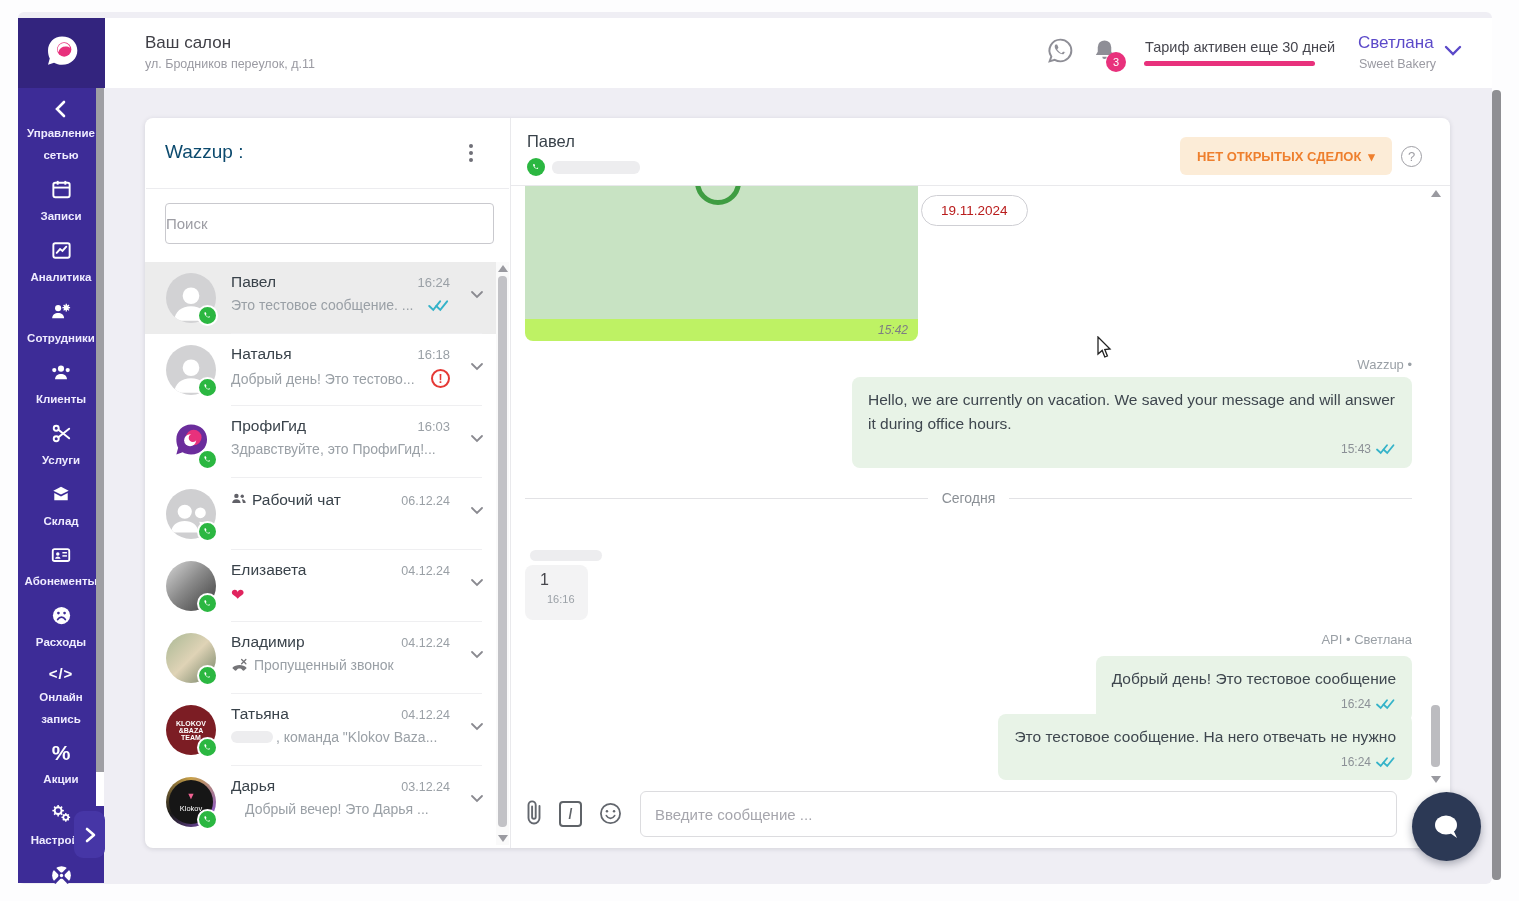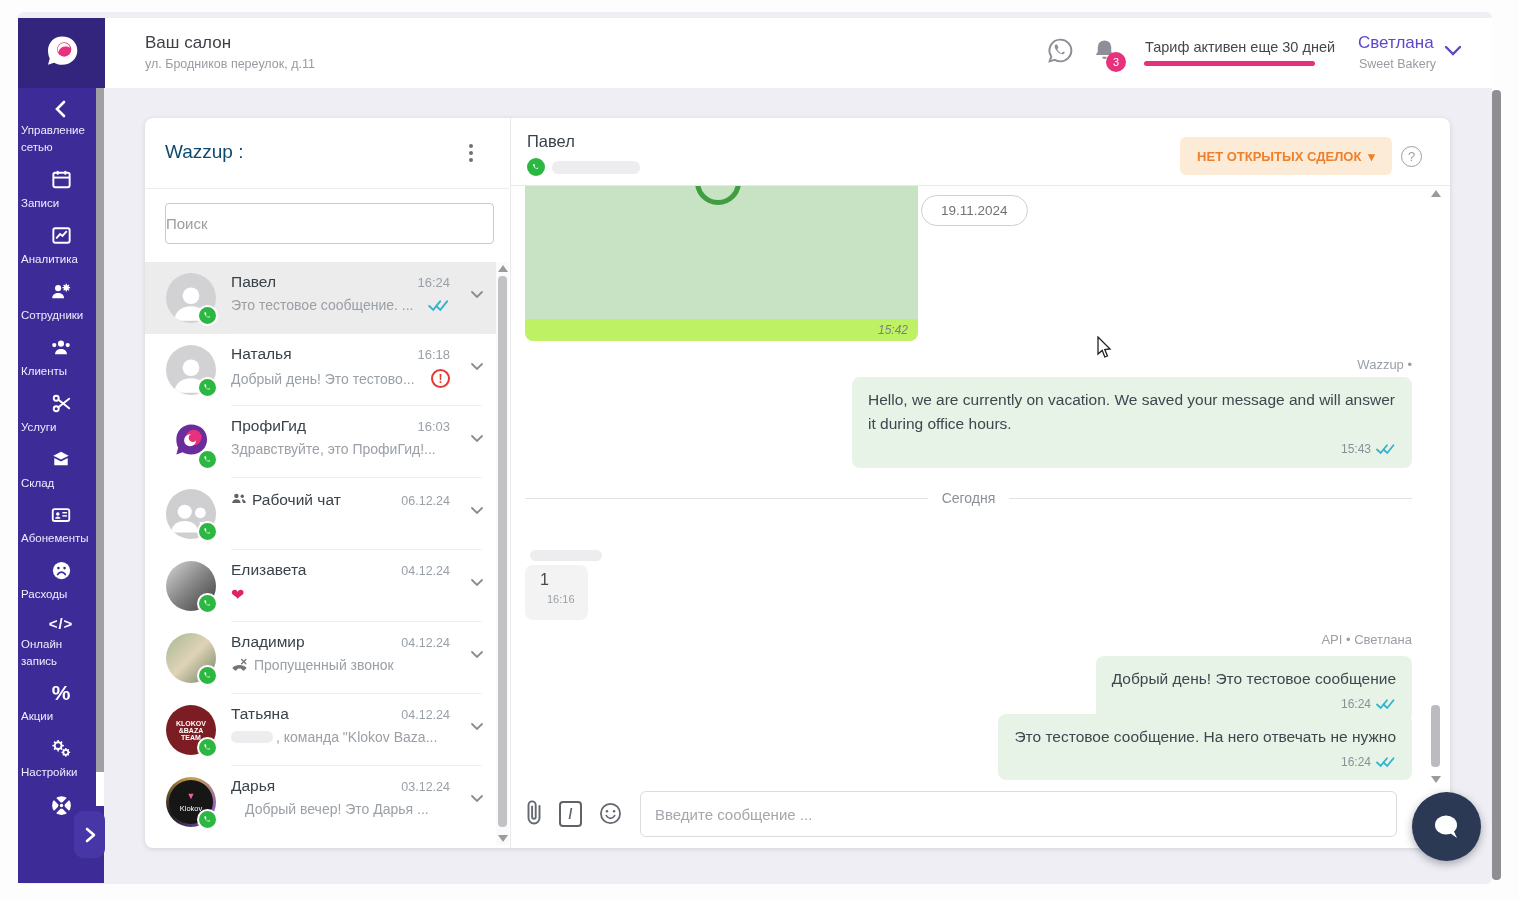--- a/index.html
+++ b/index.html
@@ -16,21 +16,21 @@
            font-size:11px; display:flex; align-items:center; justify-content:center; }
   .tariff { left:1145px; top:39px; font-size:14.5px; color:#46464e; }
   .tariffbar { left:1144px; top:61px; width:171px; height:5px; background:#e8317c; border-radius:3px; }
   .uname { left:1358px; top:33px; font-size:17px; color:#5b49c9; }
   .ucompany { left:1359px; top:57px; font-size:12.5px; color:#9a9aa2; }
 
   
   .logoblock { left:18px; top:18px; width:87px; height:70px; background:#33247e; display:flex; align-items:center; justify-content:center; }
   .side { left:18px; top:88px; width:86px; height:795px; background:#3d2c97; display:flex; flex-direction:column; align-items:center; padding-top:12px; }
   .sitem { display:flex; flex-direction:column; align-items:center; margin-bottom:12px; width:84px; cursor:pointer; }
-  .sitem .lbl { margin-top:4px; font-size:11.5px; line-height:17px; color:#efecff; text-align:left; width:80px; }
+  .sitem .lbl { margin-top:4px; font-size:11.5px; line-height:22px; color:#efecff; text-align:center; width:80px;font-weight:bold; }
   .sscroll-track { left:96px; top:88px; width:8px; height:718px; background:#ffffff; }
   .sscroll-thumb { left:96px; top:88px; width:8px; height:684px; background:#9f9fa4; }
   .expandbtn { left:74px; top:811px; width:31px; height:47px; background:#4636a6; border-radius:9px;
                display:flex; align-items:center; justify-content:center; cursor:pointer; }
 
   
   .pagebar { left:1492px; top:90px; width:9px; height:790px; background:#8f8f93; border-radius:4px; }
 
   
   .card { left:145px; top:118px; width:1305px; height:730px; background:#ffffff; border-radius:8px;
@@ -76,21 +76,21 @@
   .help { left:1401px; top:146px; width:21px; height:21px; border:1.6px solid #9e9ea4; border-radius:50%; color:#9e9ea4;
           font-size:13px; display:flex; align-items:center; justify-content:center; cursor:pointer; }
   .cc-hdiv { left:511px; top:185px; width:939px; height:1px; background:#e9e9ec; }
 
   .imgmsg { left:525px; top:186px; width:393px; height:155px; border-radius:0 0 8px 8px; overflow:hidden; cursor:pointer; }
   .imgmsg .pic { position:relative; height:133px; background:#c8e3c3; overflow:hidden; }
   .imgmsg .ring { position:absolute; left:170px; top:-27px; width:46px; height:46px; border:5px solid #3f9d42; border-radius:50%; }
   .imgmsg .foot { height:22px; background:#bef264; display:flex; align-items:center; justify-content:flex-end; padding-right:10px;
                   font-size:12px; color:#7d7d83;font-style:italic; }
   .datechip { left:921px; top:195px; padding:7px 19px; background:#fff; border:1px solid #cfcfd4; border-radius:18px;
-              font-size:13.5px; color:#737373; }
+              font-size:13.5px; color:#b91c1c; }
   .sender { font-size:13px; color:#9aa0a6; }
   .bubble { background:#e8f3e7; border-radius:8px; padding:11px 16px 7px 16px; font-size:15.5px; color:#3e464e; line-height:24px; }
   .bmeta { display:flex; align-items:center; justify-content:flex-end; gap:5px; font-size:12px; color:#8b9096; margin-top:1px; }
   .today { left:525px; top:490px; width:887px; display:flex; align-items:center; gap:14px; }
   .today .ln { flex:1; height:1px; background:#e2e2e5; }
   .today .tx { font-size:14px; color:#8b9096; }
   .docmsg { left:525px; top:565px; width:63px; height:55px; background:#f3f3f4; border-radius:8px; padding:6px 0 0 15px; cursor:pointer; }
   .docmsg .dl { font-size:16px; color:#46464c; }
   .docmsg .dt { font-size:11px; color:#9aa0a6; margin-top:4px; margin-left:7px; }
 

